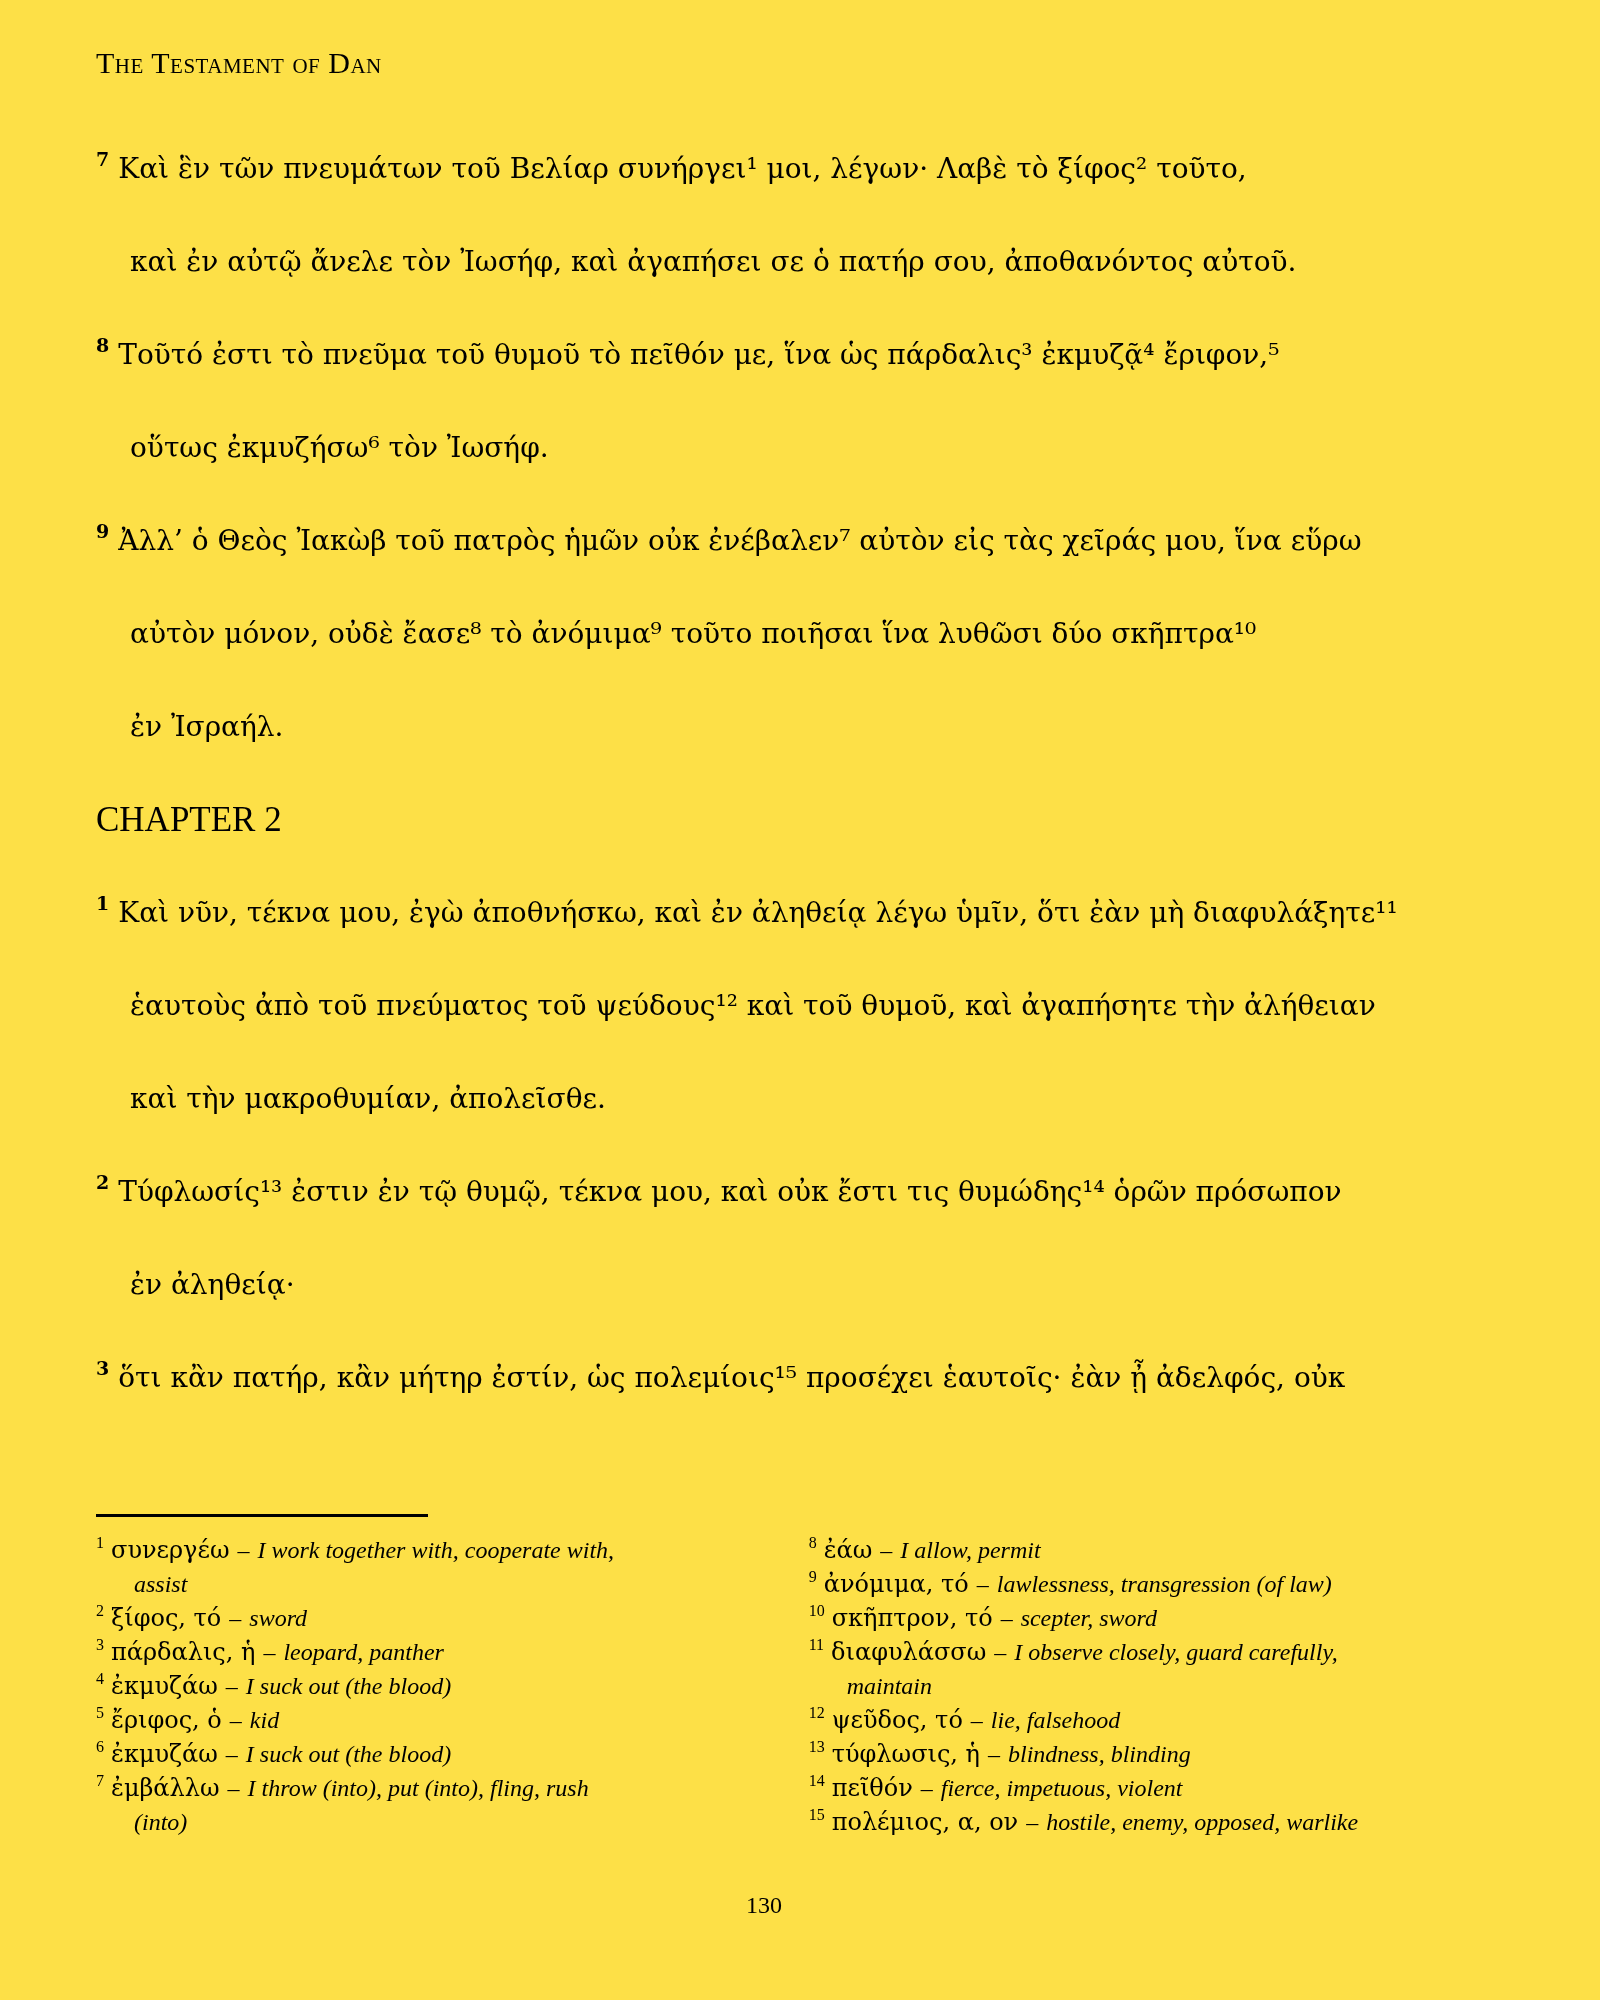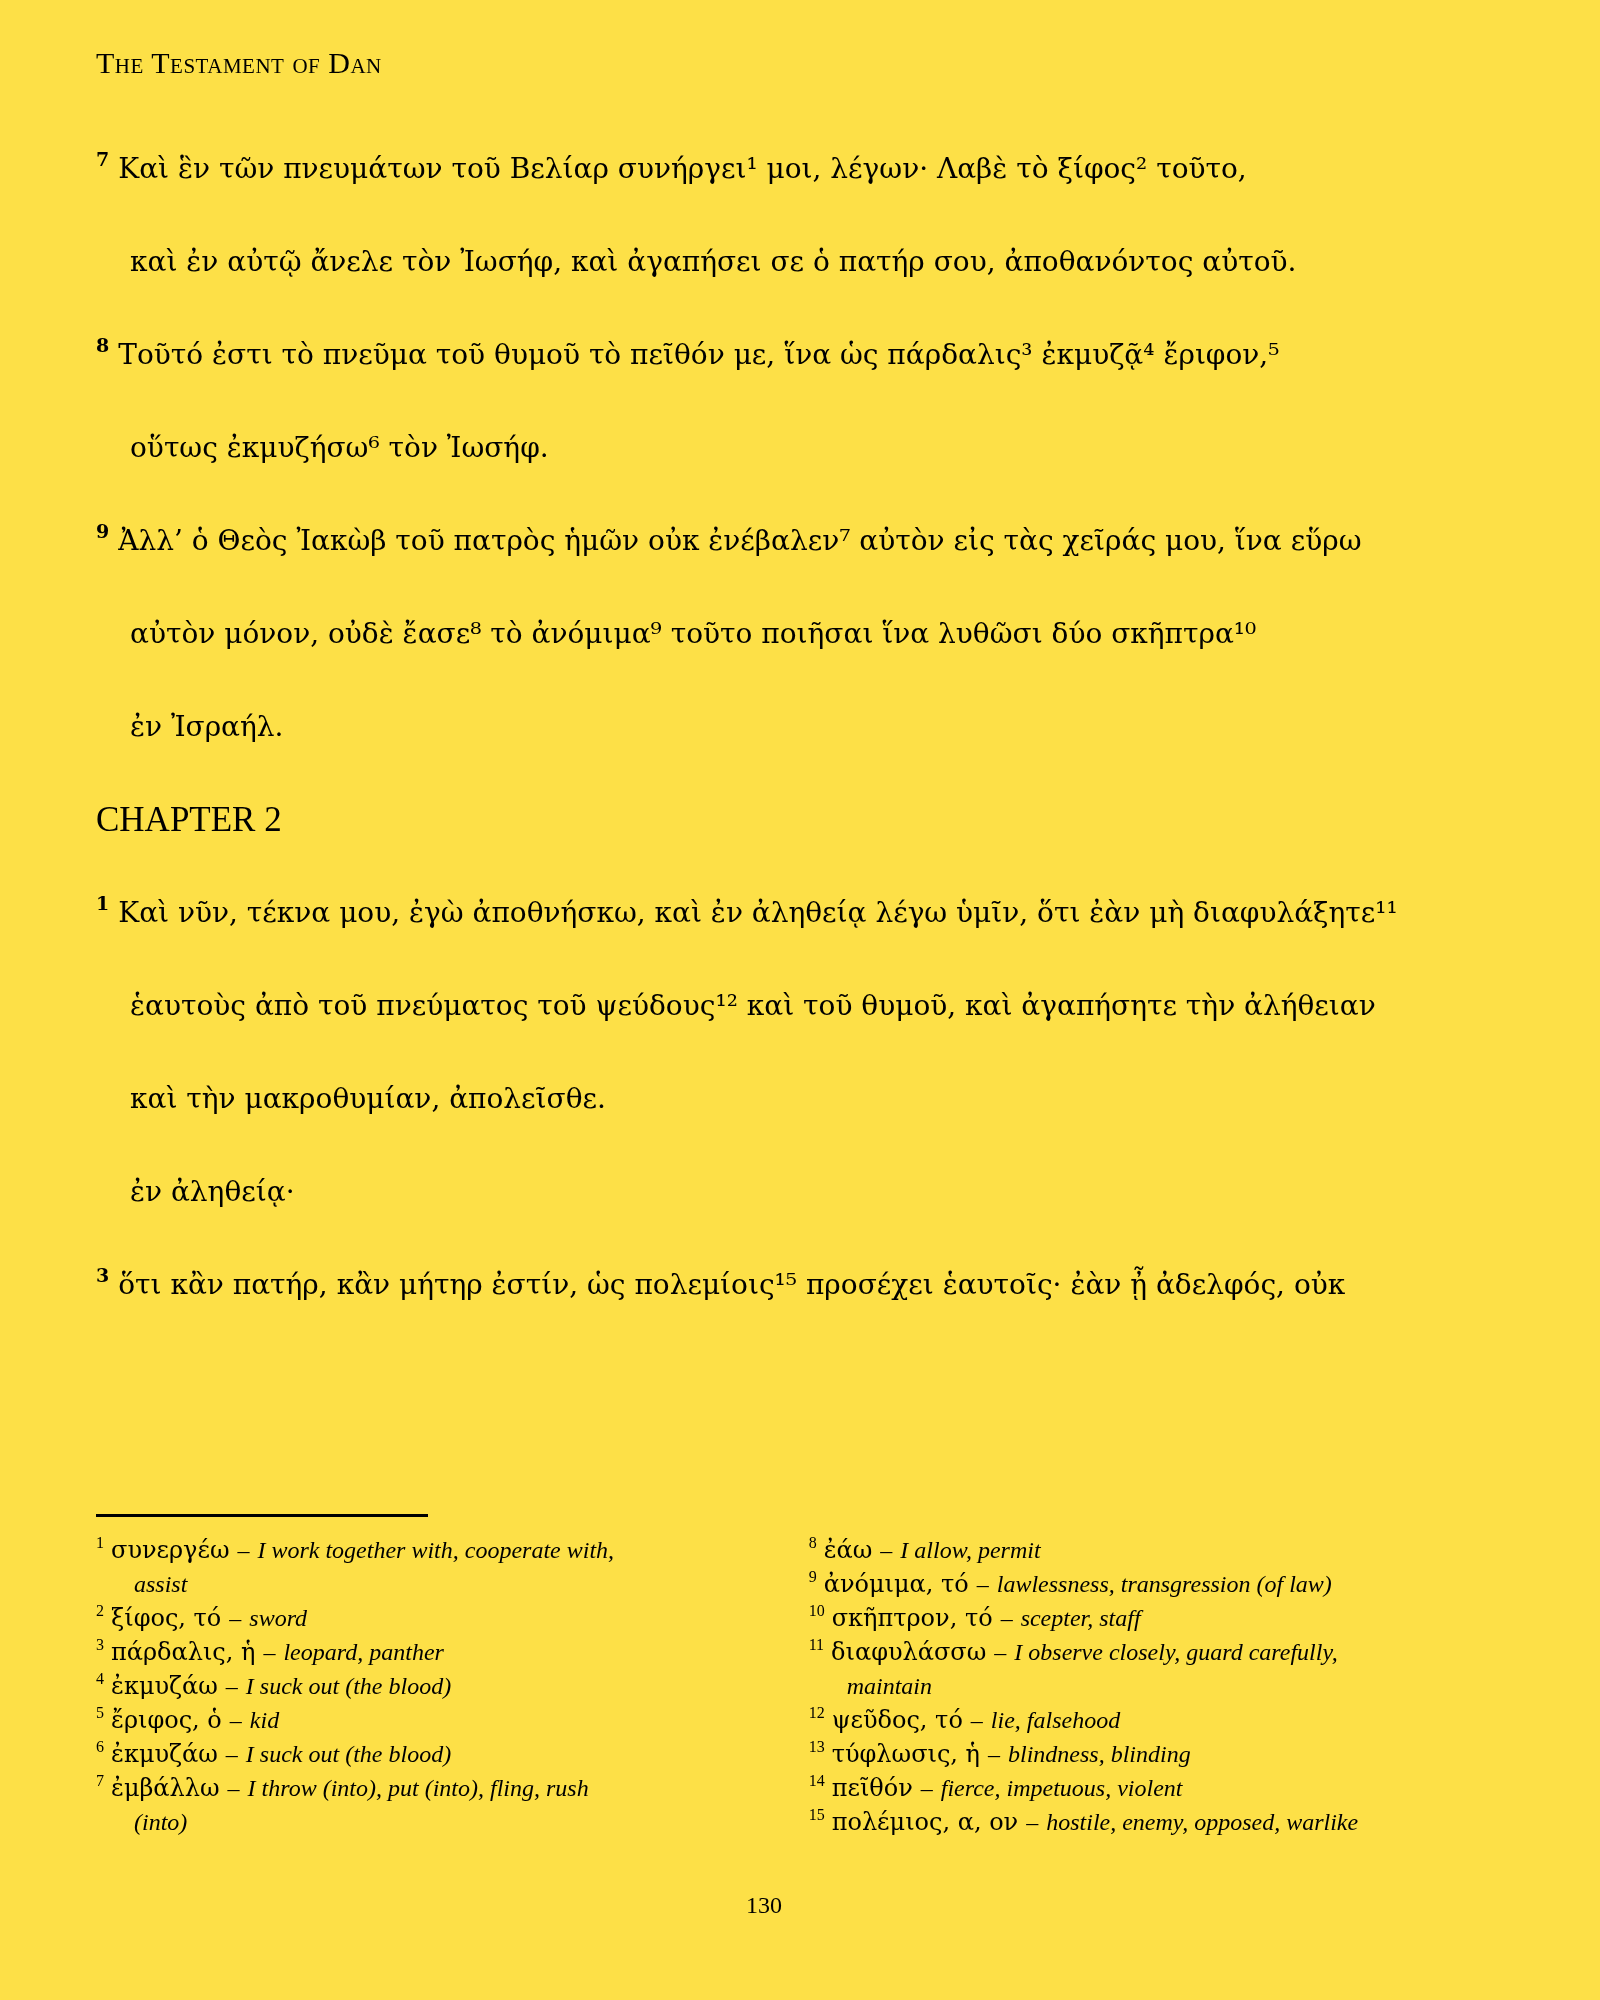--- a/index.html
+++ b/index.html
@@ -76,20 +76,21 @@
 
     <div class="chapter-heading">CHAPTER 2</div>
 
     <div class="verse">
       <div class="vline"><sup class="vnum">1</sup><span>Καὶ νῦν, τέκνα μου, ἐγὼ ἀποθνήσκω, καὶ ἐν ἀληθείᾳ λέγω ὑμῖν, ὅτι ἐὰν μὴ διαφυλάξητε¹¹</span></div>
       <div class="vline cont">ἑαυτοὺς ἀπὸ τοῦ πνεύματος τοῦ ψεύδους¹² καὶ τοῦ θυμοῦ, καὶ ἀγαπήσητε τὴν ἀλήθειαν</div>
       <div class="vline cont">καὶ τὴν μακροθυμίαν, ἀπολεῖσθε.</div>
     </div>
 
     <div class="verse">
+      <div class="vline"><sup class="vnum">2</sup><span>Τύφλωσίς¹³ ἐστιν ἐν τῷ θυμῷ, τέκνα μου, καὶ οὐκ ἔστι τις θυμώδης¹⁴ ὁρῶν πρόσωπον</span></div>
       <div class="vline cont">ἐν ἀληθείᾳ·</div>
     </div>
 
     <div class="verse">
       <div class="vline"><sup class="vnum">3</sup><span>ὅτι κἂν πατήρ, κἂν μήτηρ ἐστίν, ὡς πολεμίοις¹⁵ προσέχει ἑαυτοῖς· ἐὰν ᾖ ἀδελφός, οὐκ</span></div>
     </div>
 
   </div>
 
   <div class="fn-rule"></div>
@@ -112,21 +113,21 @@
 
       <div class="fn"><sup>7</sup><span class="fn-greek">ἐμβάλλω</span> <span class="fn-dash">–</span> <span class="fn-gloss">I throw (into), put (into), fling, rush</span></div>
       <div class="fn-cont fn-gloss">(into)</div>
     </div>
 
     <div class="fn-col-right">
       <div class="fn"><sup>8</sup><span class="fn-greek">ἐάω</span> <span class="fn-dash">–</span> <span class="fn-gloss">I allow, permit</span></div>
 
       <div class="fn"><sup>9</sup><span class="fn-greek">ἀνόμιμα, τό</span> <span class="fn-dash">–</span> <span class="fn-gloss">lawlessness, transgression (of law)</span></div>
 
-      <div class="fn"><sup>10</sup><span class="fn-greek">σκῆπτρον, τό</span> <span class="fn-dash">–</span> <span class="fn-gloss">scepter, staff</span></div>
+      <div class="fn"><sup>10</sup><span class="fn-greek">σκῆπτρον, τό</span> <span class="fn-dash">–</span> <span class="fn-gloss">scepter, sword</span></div>
 
       <div class="fn"><sup>11</sup><span class="fn-greek">διαφυλάσσω</span> <span class="fn-dash">–</span> <span class="fn-gloss">I observe closely, guard carefully,</span></div>
       <div class="fn-cont fn-gloss">maintain</div>
 
       <div class="fn"><sup>12</sup><span class="fn-greek">ψεῦδος, τό</span> <span class="fn-dash">–</span> <span class="fn-gloss">lie, falsehood</span></div>
 
       <div class="fn"><sup>13</sup><span class="fn-greek">τύφλωσις, ἡ</span> <span class="fn-dash">–</span> <span class="fn-gloss">blindness, blinding</span></div>
 
       <div class="fn"><sup>14</sup><span class="fn-greek">πεῖθόν</span> <span class="fn-dash">–</span> <span class="fn-gloss">fierce, impetuous, violent</span></div>
 

